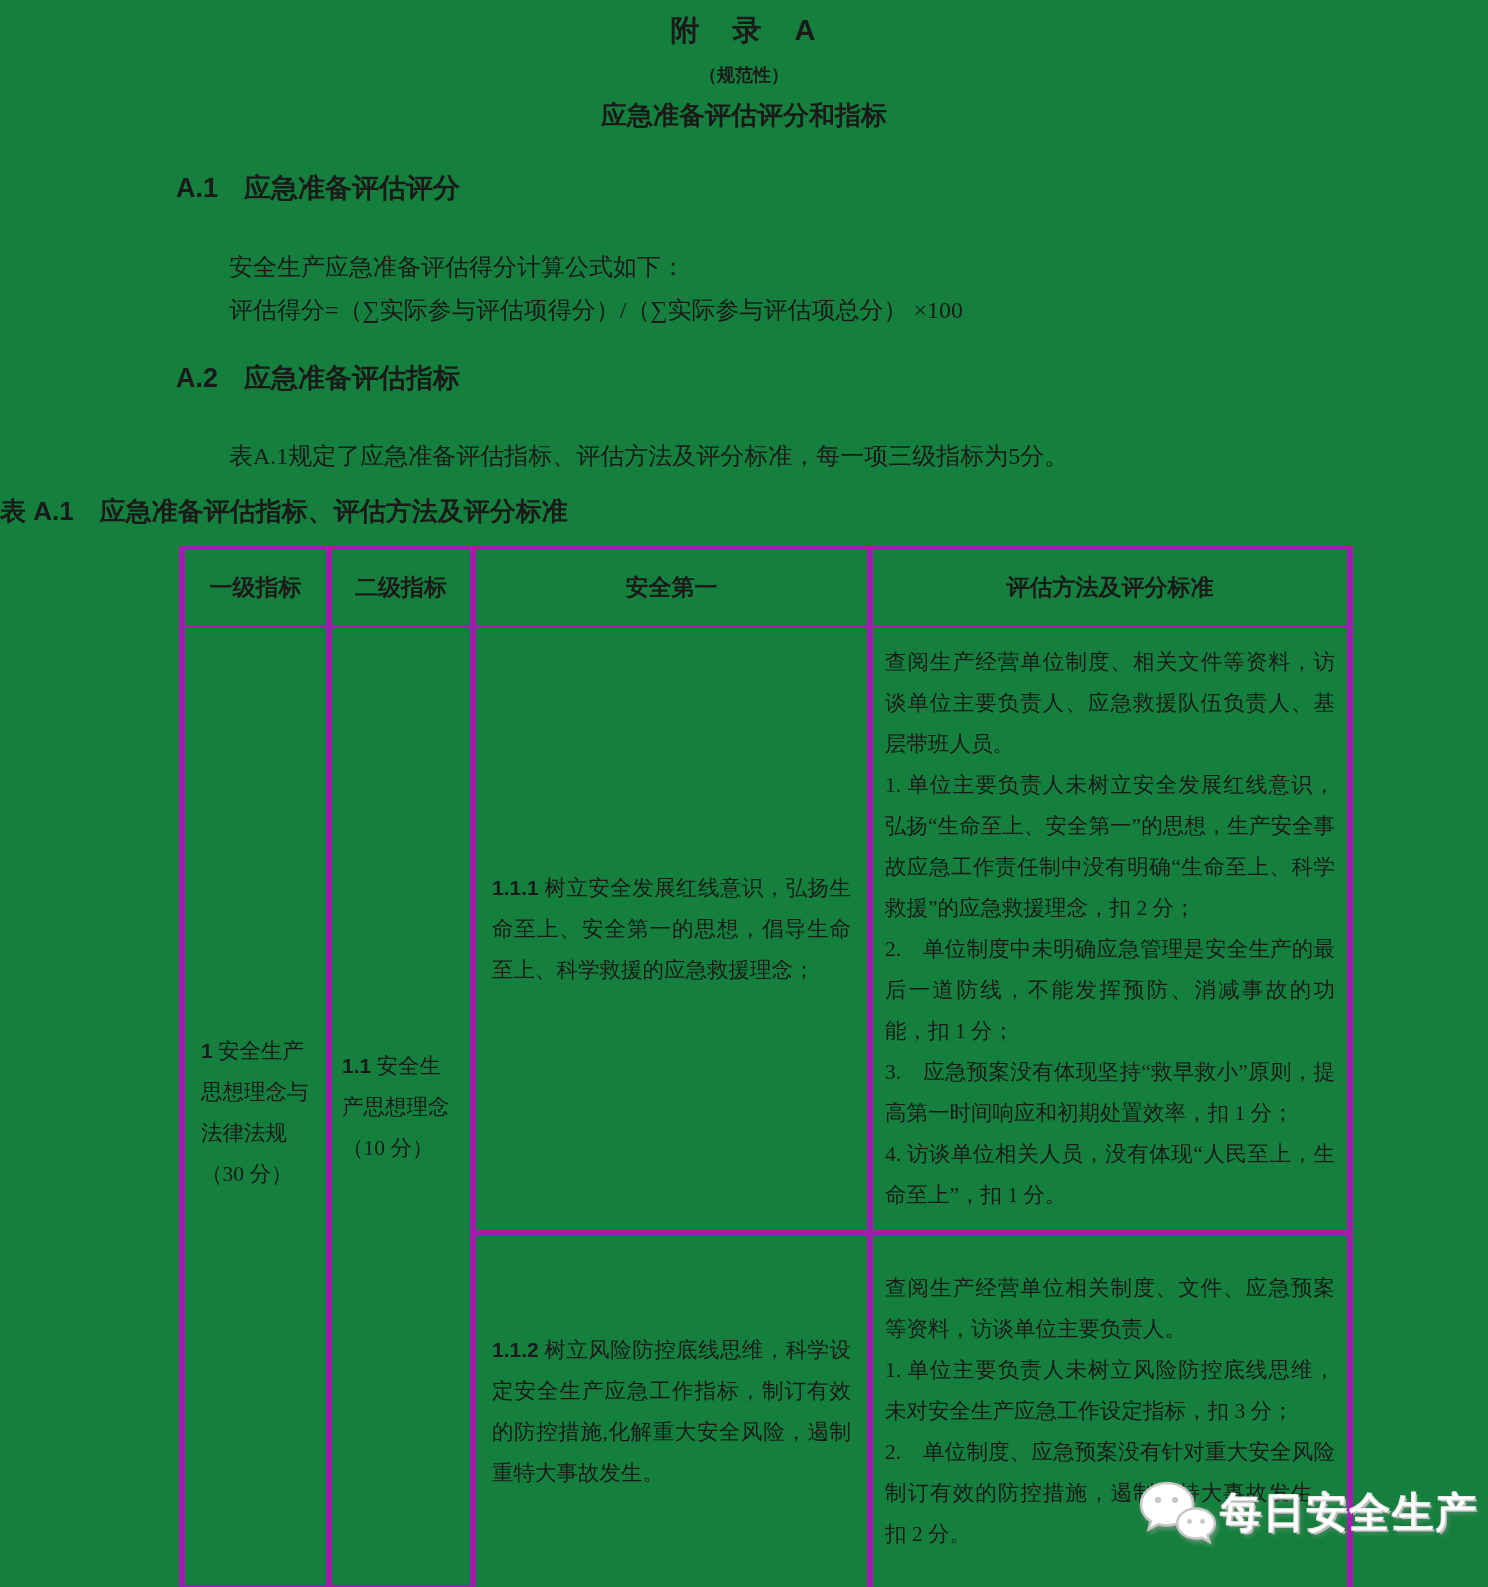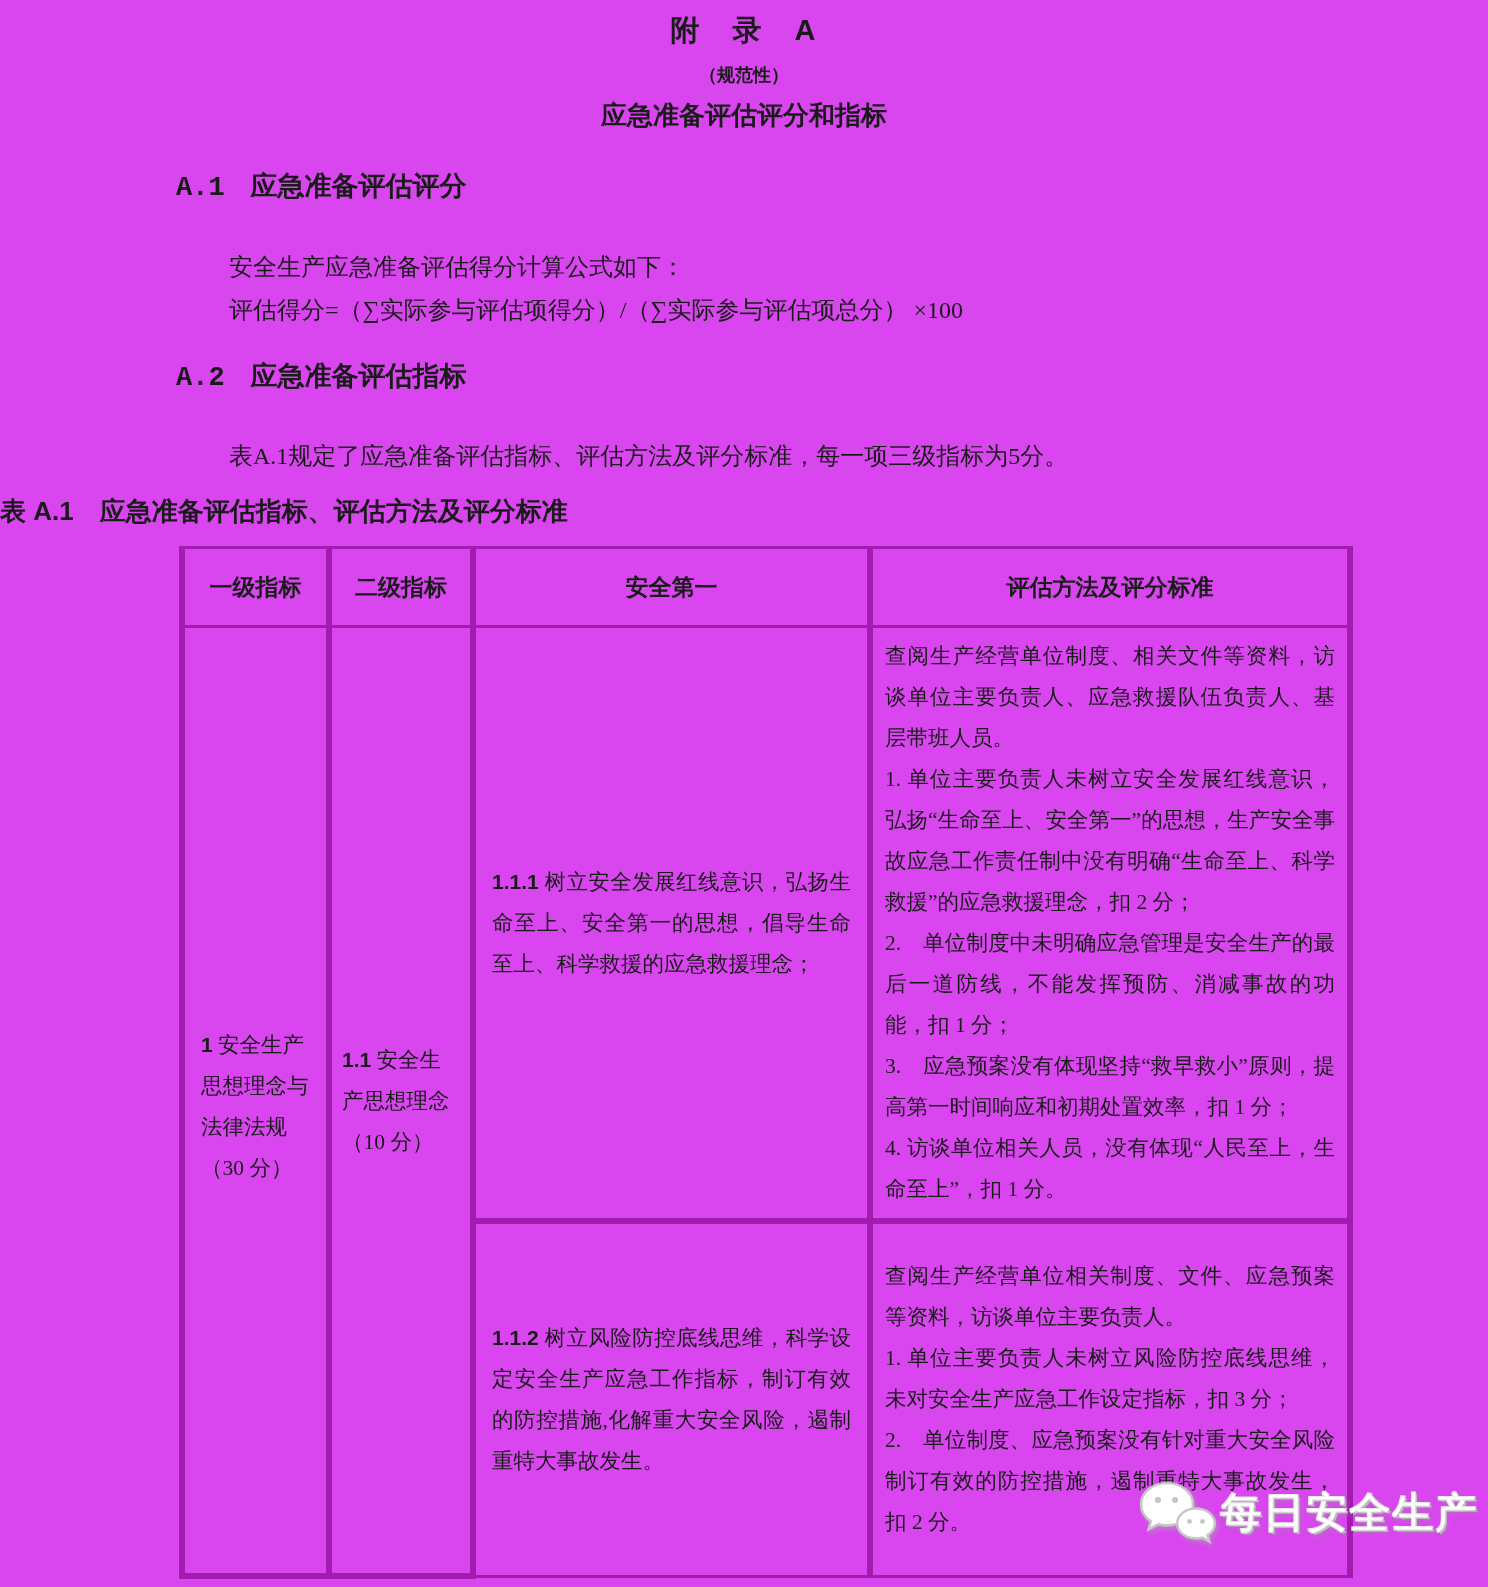--- a/index.html
+++ b/index.html
@@ -3,21 +3,21 @@
 <meta charset="utf-8">
 <title>附录A 应急准备评估评分和指标</title>
 <style>
   html, body {
     margin: 0; padding: 0; background: #ffffff;
   }
   .page {
     position: relative;
     width: 1488px;
     height: 1587px;
-    background: #d946ef;
+    background: #15803d;
     overflow: hidden;
     color: #1a1a1a;
     font-family: "Liberation Serif", serif;
   }
   
   .t1 {
     margin-top: 12px;
     text-align: center;
     font-family: "Liberation Sans", sans-serif;
     font-weight: 700;
@@ -37,21 +37,21 @@
     margin-top: 6px;
     text-align: center;
     font-family: "Liberation Sans", sans-serif;
     font-weight: 700;
     font-size: 26px;
     line-height: 34px;
   }
   
   .heading {
     margin-left: 176px;
-    font-family: Liberation Mono, monospace;
+    font-family: Liberation Sans, sans-serif;
     font-weight: 700;
     font-size: 27px;
     line-height: 34px;
   }
   .heading.ha1 { margin-top: 39px; }
   .heading.ha2 { margin-top: 29px; }
   .hlabel { margin-right: 26px; }
   
   .para {
     margin: 0 80px 0 229px;
@@ -95,21 +95,21 @@
   .tbl tbody tr.row-last td { border-bottom-width: 3px; }
   .tbl tbody tr.row-first { height: 578px; }
   .tbl tbody tr.row-last  { height: 355px; }
   .tbl tbody {
     font-size: 21.5px;
     line-height: 41px;
   }
   td.c1 { padding: 15px 6px 4px 16px; text-align: left; }
   td.c2 { padding: 4px 20px 4px 10px; text-align: left; }
   td.c3 { padding: 24px 16px; text-align: justify; }
-  td.c4 { padding: 8px 12px; text-align: justify; }
+  td.c4 { padding: 14px 12px; text-align: justify; }
   .rest { white-space: pre-line; }
   .num {
     font-family: "Liberation Sans", sans-serif;
     font-weight: 700;
     font-size: 21px;
   }
   .mp { text-align: justify; }
   
   .watermark {
     position: absolute;

